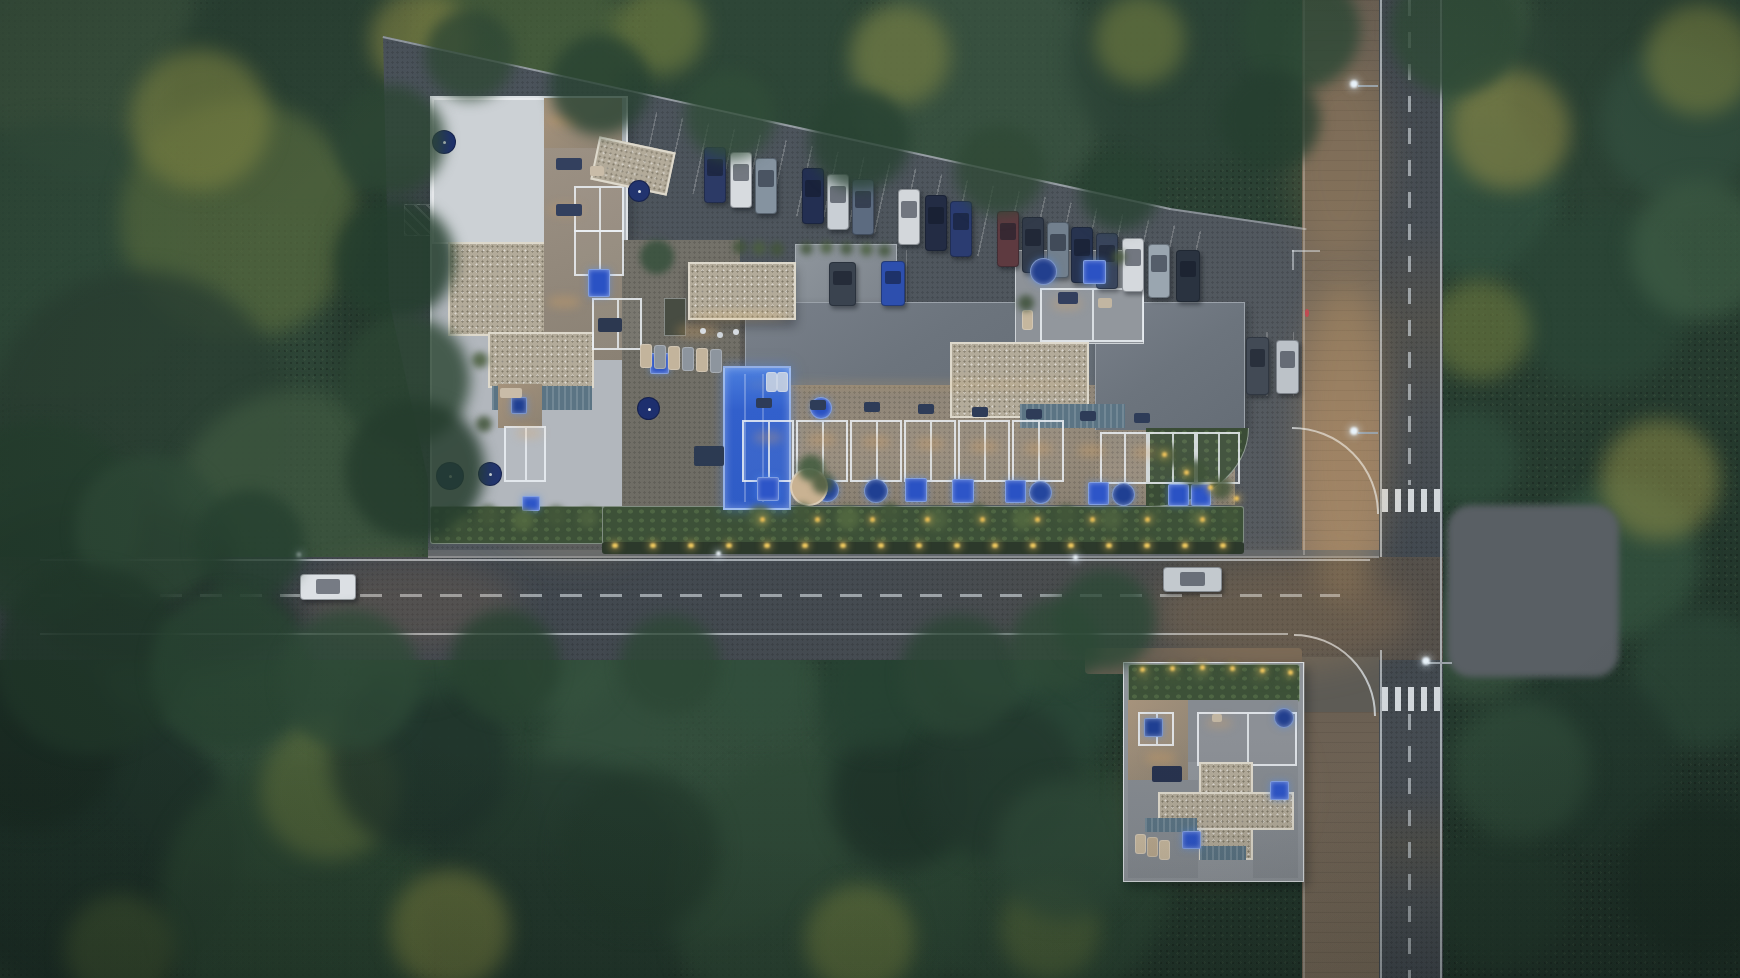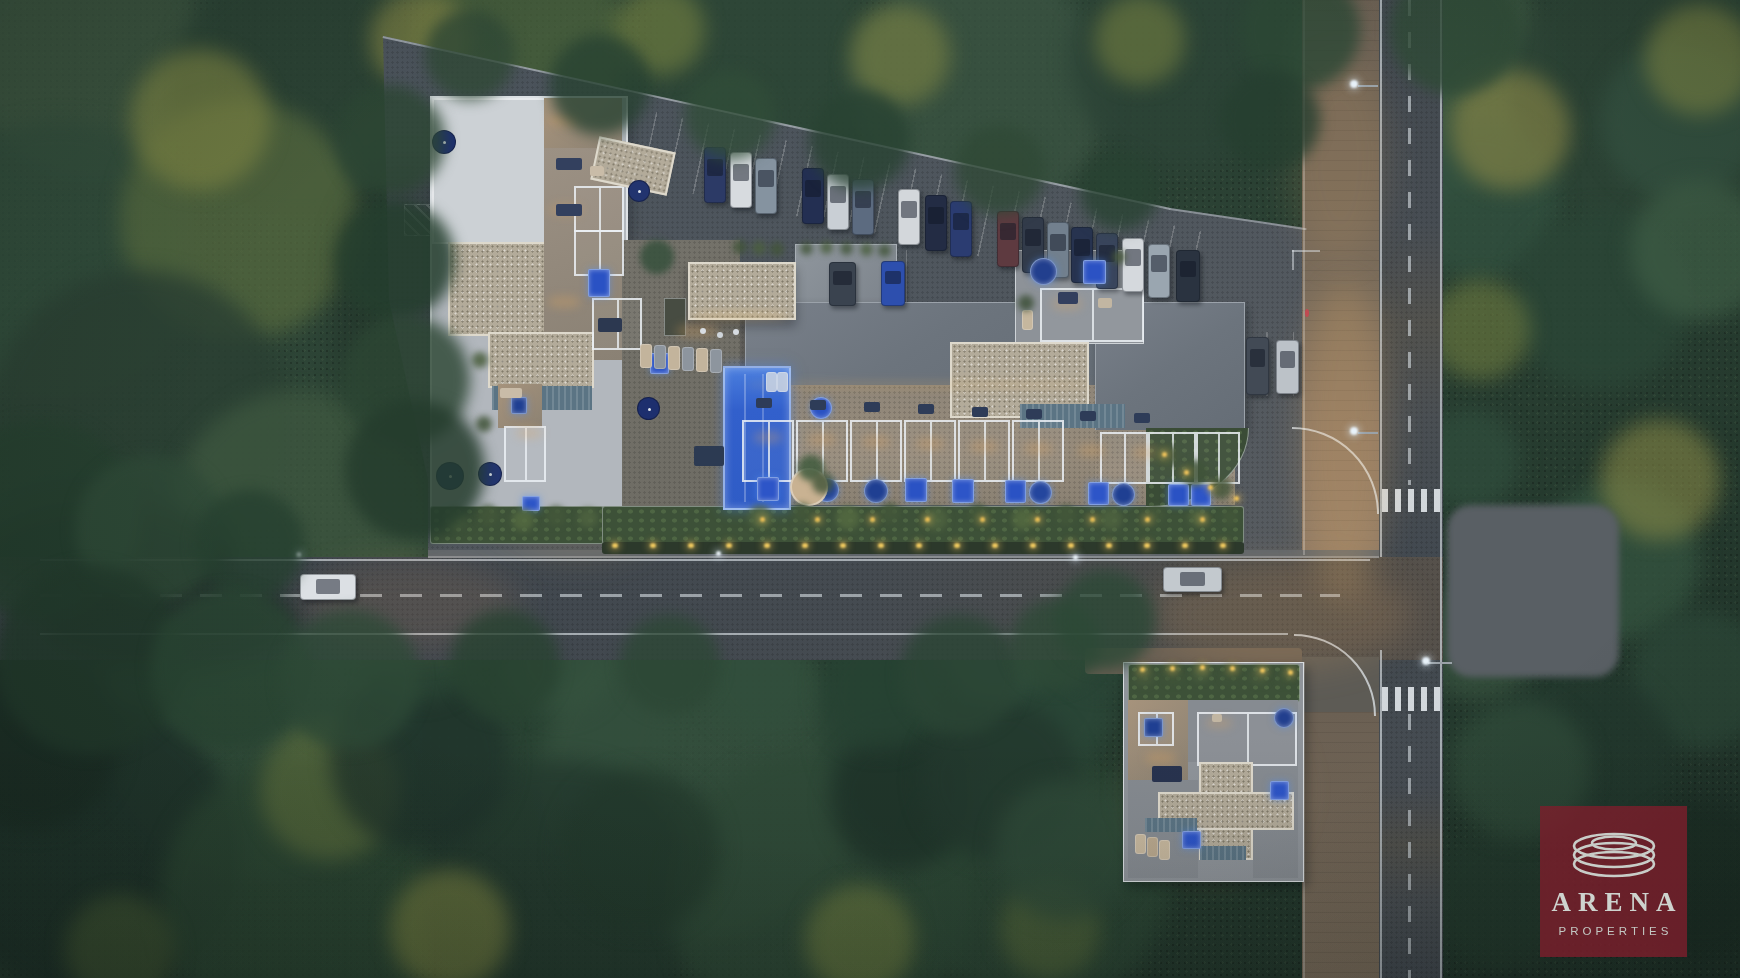--- a/index.html
+++ b/index.html
@@ -497,26 +497,14 @@
       <div class="obj glow glow-cool" style="left: 296px; top: 552px; width: 5px; height: 5px; background: rgb(232, 240, 246);"></div>
       <div class="obj glow glow-cool" style="left: 716px; top: 551px; width: 5px; height: 5px; background: rgb(232, 240, 246);"></div>
       <div class="obj glow glow-cool" style="left: 1073px; top: 555px; width: 5px; height: 5px; background: rgb(232, 240, 246);"></div>
       <div class="obj glow glow-cool" style="left: 1350px; top: 80px; width: 8px; height: 8px; background: rgb(232, 242, 250);"></div>
       <div class="obj glow glow-cool" style="left: 1350px; top: 427px; width: 8px; height: 8px; background: rgb(232, 242, 250);"></div>
       <div class="obj glow glow-cool" style="left: 1422px; top: 657px; width: 8px; height: 8px; background: rgb(232, 242, 250);"></div>
     </div>
 
   <div class="vig"></div>
 
-  <div class="logo" style="left:1540px;top:806px;width:147px;height:151px">
-    <svg width="96" height="54" viewBox="0 0 96 54">
-      <g fill="none" stroke="#c8cdc8" stroke-width="2.6">
-        <ellipse cx="48" cy="38" rx="40" ry="12"></ellipse>
-        <ellipse cx="48" cy="29" rx="40" ry="12"></ellipse>
-        <ellipse cx="48" cy="20" rx="40" ry="12"></ellipse>
-        <ellipse cx="48" cy="17" rx="22" ry="6.5"></ellipse>
-      </g>
-    </svg>
-    <div class="logo-name">ARENA</div>
-    <div class="logo-tag">PROPERTIES</div>
-  </div>
 
 </div>
 
 </body></html>

